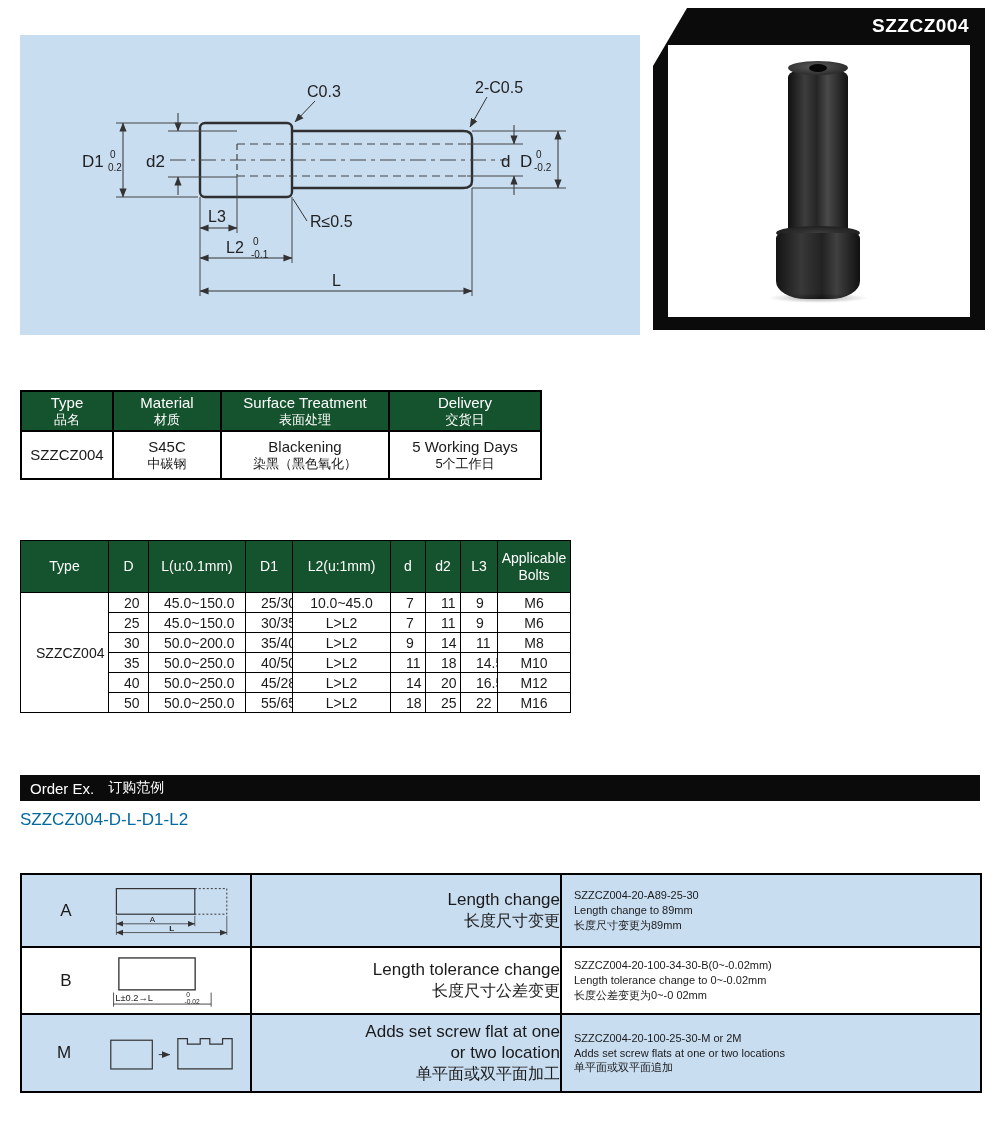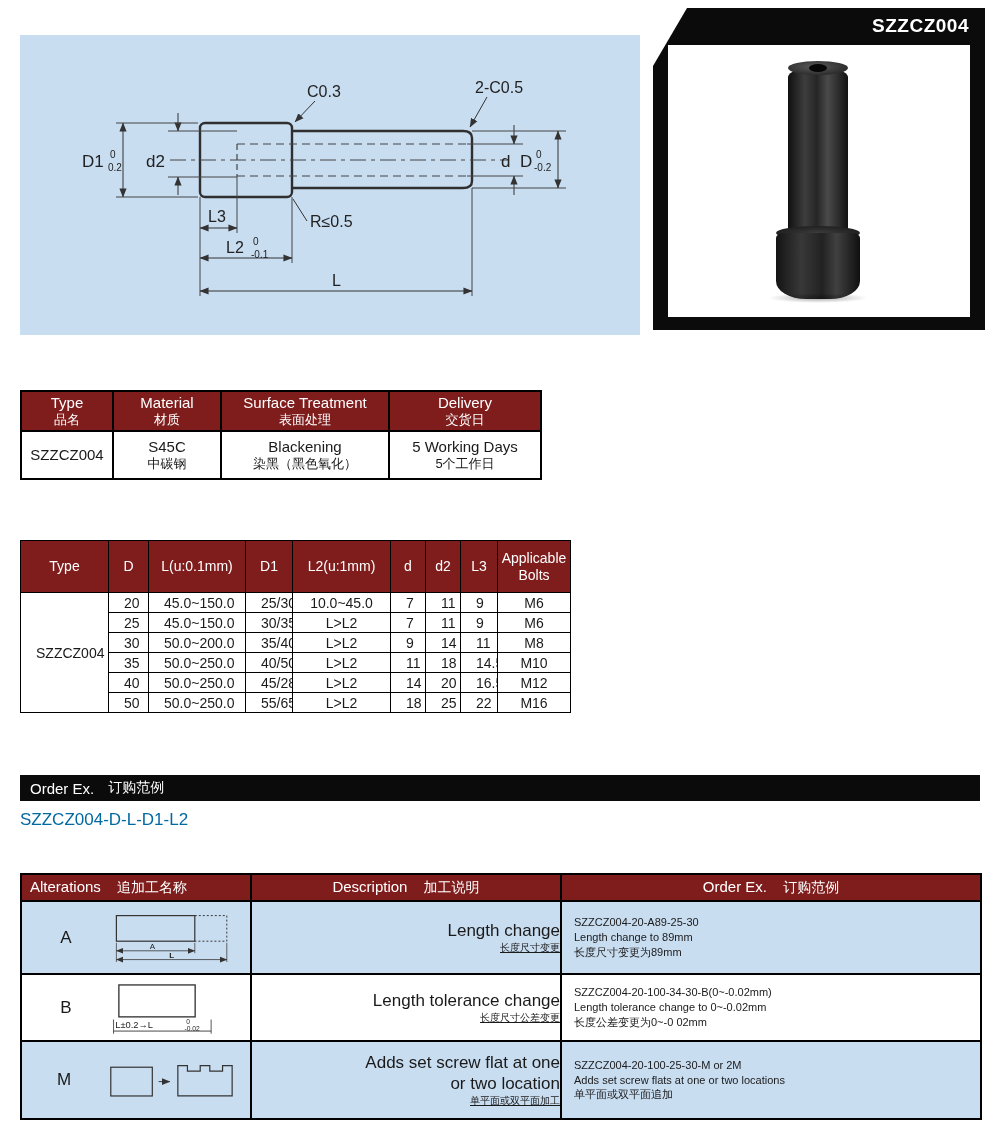--- a/index.html
+++ b/index.html
@@ -31,21 +31,21 @@
   .base { position:absolute; left:108px; top:188px; width:84px; height:66px;
     background:linear-gradient(to right,#141414,#383838 30%,#222 55%,#404040 72%,#101010);
     border-radius:8px 8px 30px 30px / 5px 5px 18px 18px; }
   .base-shadow { position:absolute; left:100px; top:248px; width:100px; height:10px;
     background:radial-gradient(ellipse, rgba(0,0,0,.35), rgba(0,0,0,0) 70%); }
 
   
   table { border-collapse:collapse; table-layout:fixed; }
   td,th { border:2px solid #000; text-align:center; vertical-align:middle;
     font-weight:normal; overflow:hidden; }
-  .hdr { background:#7f1d1d; color:#ffffff; }
+  .hdr { background:#14532d; color:#ffffff; }
   .cn { font-size:13px; }
 
   .info-table { position:absolute; left:20px; top:390px; width:520px; height:88px; }
   .info-table th { height:40px; font-size:15px; line-height:1.25; }
   .info-table td { height:48px; font-size:15px; line-height:1.25; }
 
   .spec-table { position:absolute; left:20px; top:540px; width:550px; }
   .spec-table th { height:52px; font-size:14px; border-width:1px; line-height:1.2; }
   .spec-table td { height:20px; font-size:14px; border-width:1px; padding:0 15px; }
 
@@ -59,21 +59,21 @@
   
   .alt-table { position:absolute; left:20px; top:873px; width:960px; }
   .alt-table th { height:27px; font-size:15px; }
   .alt-table .c1 { width:230px; } .alt-table .c2 { width:310px; } .alt-table .c3 { width:420px; }
   .alt-table td { font-size:15px; }
   .row-blue { background:#c9ddf1; }
   .alt-cell1 { display:flex; align-items:center; }
   .alt-letter { width:88px; text-align:center; font-size:17px; }
   .alt-desc { text-align:right; padding-left:18px; }
   .alt-desc .en { font-size:17px; line-height:1.25; }
-  .alt-desc .zh { font-size:10px; line-height:1.4;text-decoration:underline; }
+  .alt-desc .zh { font-size:16px; line-height:1.4; }
   .alt-order { text-align:left; padding-left:12px; }
   .alt-order div { line-height:1.35; font-size:11px; }
   .th-left { text-align:left; padding-left:8px; }
   .th-pair .zh { margin-left:12px; font-size:14px; }
 </style>
 </head>
 <body>
 
 <div class="drawing-panel">
   <svg viewBox="0 0 620 300" width="620" height="300">
@@ -295,34 +295,20 @@
 </div>
 <div class="order-code">SZZCZ004-D-L-D1-L2</div>
 
 <table class="alt-table">
   <colgroup>
       <col class="c1">
       <col class="c2">
       <col class="c3">
     </colgroup>
   <tbody>
-      <tr>
-    <th class="hdr th-left th-pair">
-      <span>Alterations</span>
-      <span class="zh">追加工名称</span>
-    </th>
-    <th class="hdr th-pair">
-      <span>Description</span>
-      <span class="zh">加工说明</span>
-    </th>
-    <th class="hdr th-pair">
-      <span>Order Ex.</span>
-      <span class="zh">订购范例</span>
-    </th>
-  </tr>
 
   <tr class="row-blue" style="height:73px">
     <td>
       <div class="alt-cell1">
         <span class="alt-letter">A</span>
         <svg width="120" height="64" viewBox="0 0 150 68">
           <rect x="8" y="6" width="98" height="32" fill="none" stroke="#333" stroke-width="1.5"></rect>
           <path d="M106 6 H146 V38 H106" fill="none" stroke="#333" stroke-width="1.2" stroke-dasharray="2.5 2.5"></path>
           <line x1="8" y1="40" x2="8" y2="64" stroke="#444" stroke-width="1"></line>
           <line x1="106" y1="40" x2="106" y2="53" stroke="#444" stroke-width="1"></line>

